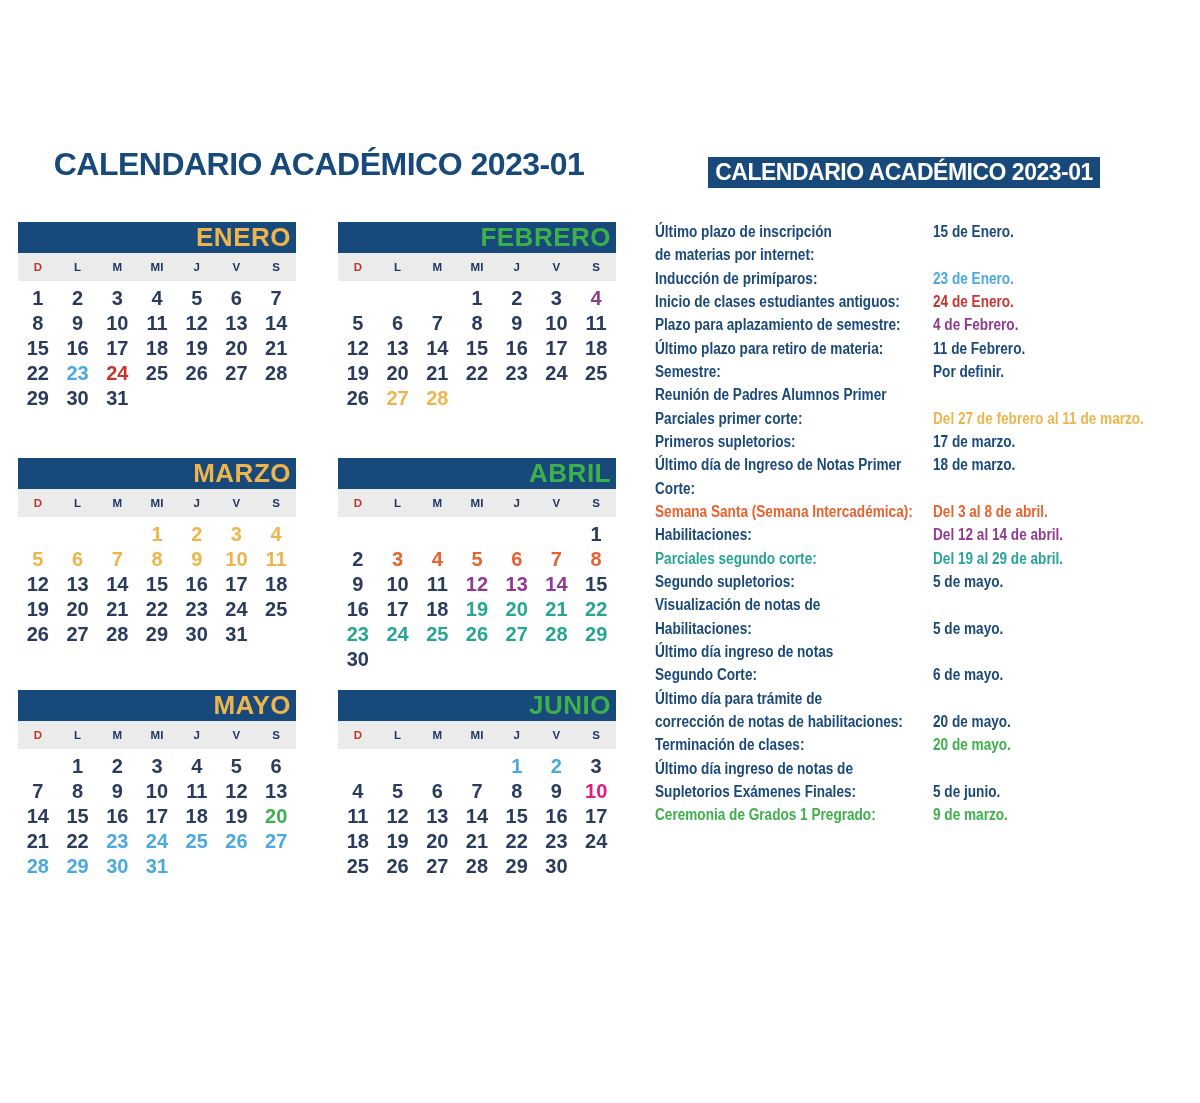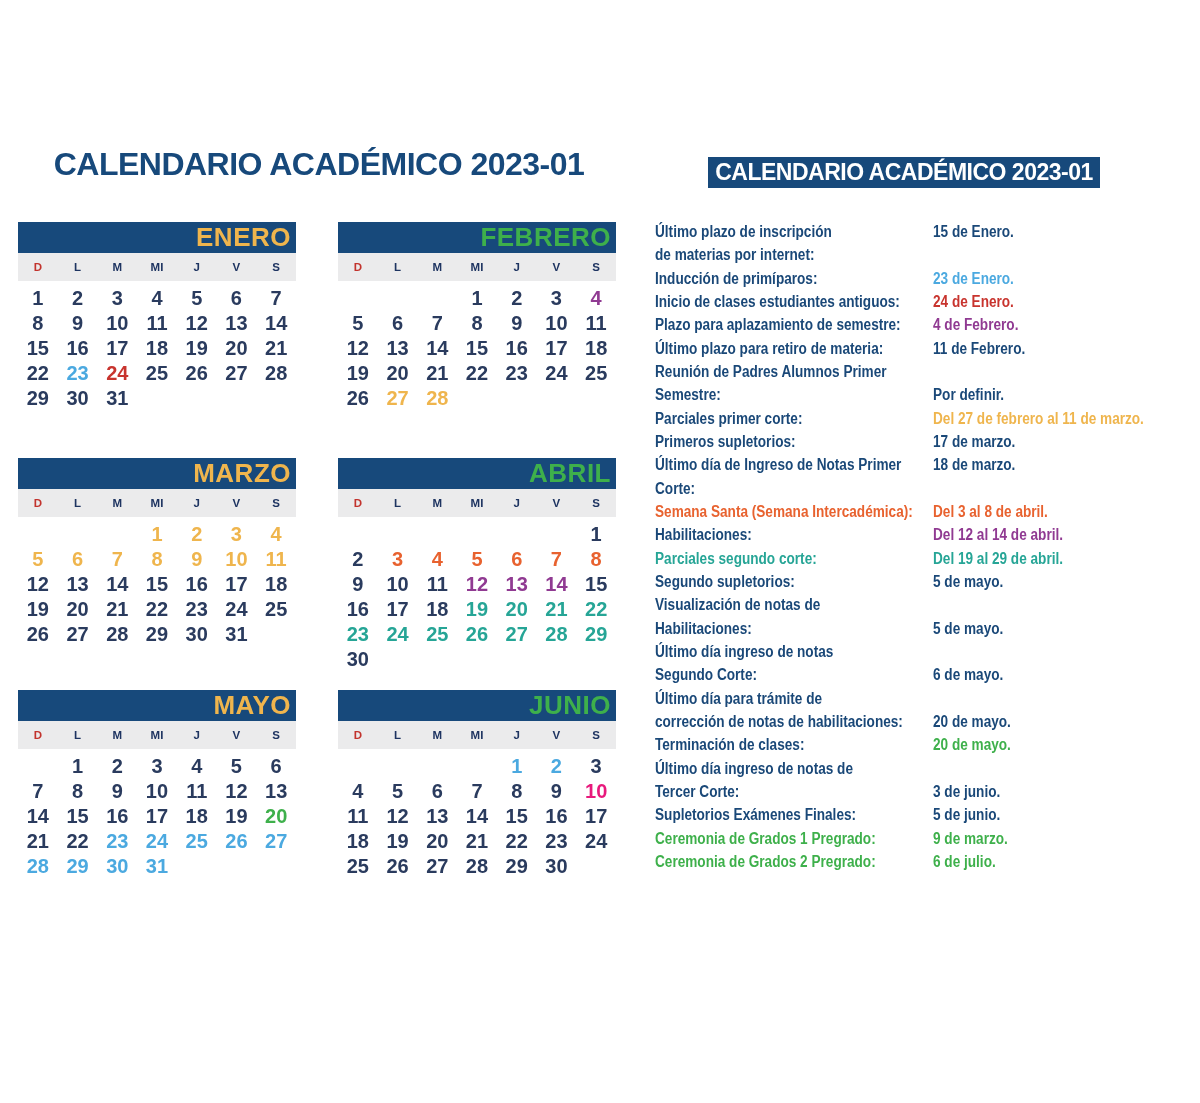--- a/index.html
+++ b/index.html
@@ -372,27 +372,27 @@
     </div>
     <div class="ev-row">
       <span class="ev-label" style="color: rgb(26, 72, 120);">Plazo para aplazamiento de semestre:</span>
       <span class="ev-date" style="color: rgb(144, 58, 146);">4 de Febrero.</span>
     </div>
     <div class="ev-row">
       <span class="ev-label" style="color: rgb(26, 72, 120);">Último plazo para retiro de materia:</span>
       <span class="ev-date" style="color: rgb(26, 72, 120);">11 de Febrero.</span>
     </div>
     <div class="ev-row">
-      <span class="ev-label" style="color: rgb(26, 72, 120);">Reunión de Padres Alumnos Primer</span>
-    </div>
-    <div class="ev-row">
       <span class="ev-label" style="color: rgb(26, 72, 120);">Semestre:</span>
       <span class="ev-date" style="color: rgb(26, 72, 120);">Por definir.</span>
     </div>
     <div class="ev-row">
+      <span class="ev-label" style="color: rgb(26, 72, 120);">Reunión de Padres Alumnos Primer</span>
+    </div>
+    <div class="ev-row">
       <span class="ev-label" style="color: rgb(26, 72, 120);">Parciales primer corte:</span>
       <span class="ev-date" style="color: rgb(239, 181, 77);">Del 27 de febrero al 11 de marzo.</span>
     </div>
     <div class="ev-row">
       <span class="ev-label" style="color: rgb(26, 72, 120);">Primeros supletorios:</span>
       <span class="ev-date" style="color: rgb(26, 72, 120);">17 de marzo.</span>
     </div>
     <div class="ev-row">
       <span class="ev-label" style="color: rgb(26, 72, 120);">Último día de Ingreso de Notas Primer</span>
       <span class="ev-date" style="color: rgb(26, 72, 120);">18 de marzo.</span>
@@ -438,28 +438,20 @@
       <span class="ev-date" style="color: rgb(26, 72, 120);">20 de mayo.</span>
     </div>
     <div class="ev-row">
       <span class="ev-label" style="color: rgb(26, 72, 120);">Terminación de clases:</span>
       <span class="ev-date" style="color: rgb(62, 176, 75);">20 de mayo.</span>
     </div>
     <div class="ev-row">
       <span class="ev-label" style="color: rgb(26, 72, 120);">Último día ingreso de notas de</span>
     </div>
     <div class="ev-row">
-      <span class="ev-label" style="color: rgb(26, 72, 120);">Tercer Corte:</span>
-      <span class="ev-date" style="color: rgb(26, 72, 120);">3 de junio.</span>
-    </div>
-    <div class="ev-row">
       <span class="ev-label" style="color: rgb(26, 72, 120);">Supletorios Exámenes Finales:</span>
       <span class="ev-date" style="color: rgb(26, 72, 120);">5 de junio.</span>
     </div>
     <div class="ev-row">
       <span class="ev-label" style="color: rgb(62, 176, 75);">Ceremonia de Grados 1 Pregrado:</span>
       <span class="ev-date" style="color: rgb(62, 176, 75);">9 de marzo.</span>
-    </div>
-    <div class="ev-row">
-      <span class="ev-label" style="color: rgb(62, 176, 75);">Ceremonia de Grados 2 Pregrado:</span>
-      <span class="ev-date" style="color: rgb(62, 176, 75);">6 de julio.</span>
     </div>
   </div>
 
 </body></html>

